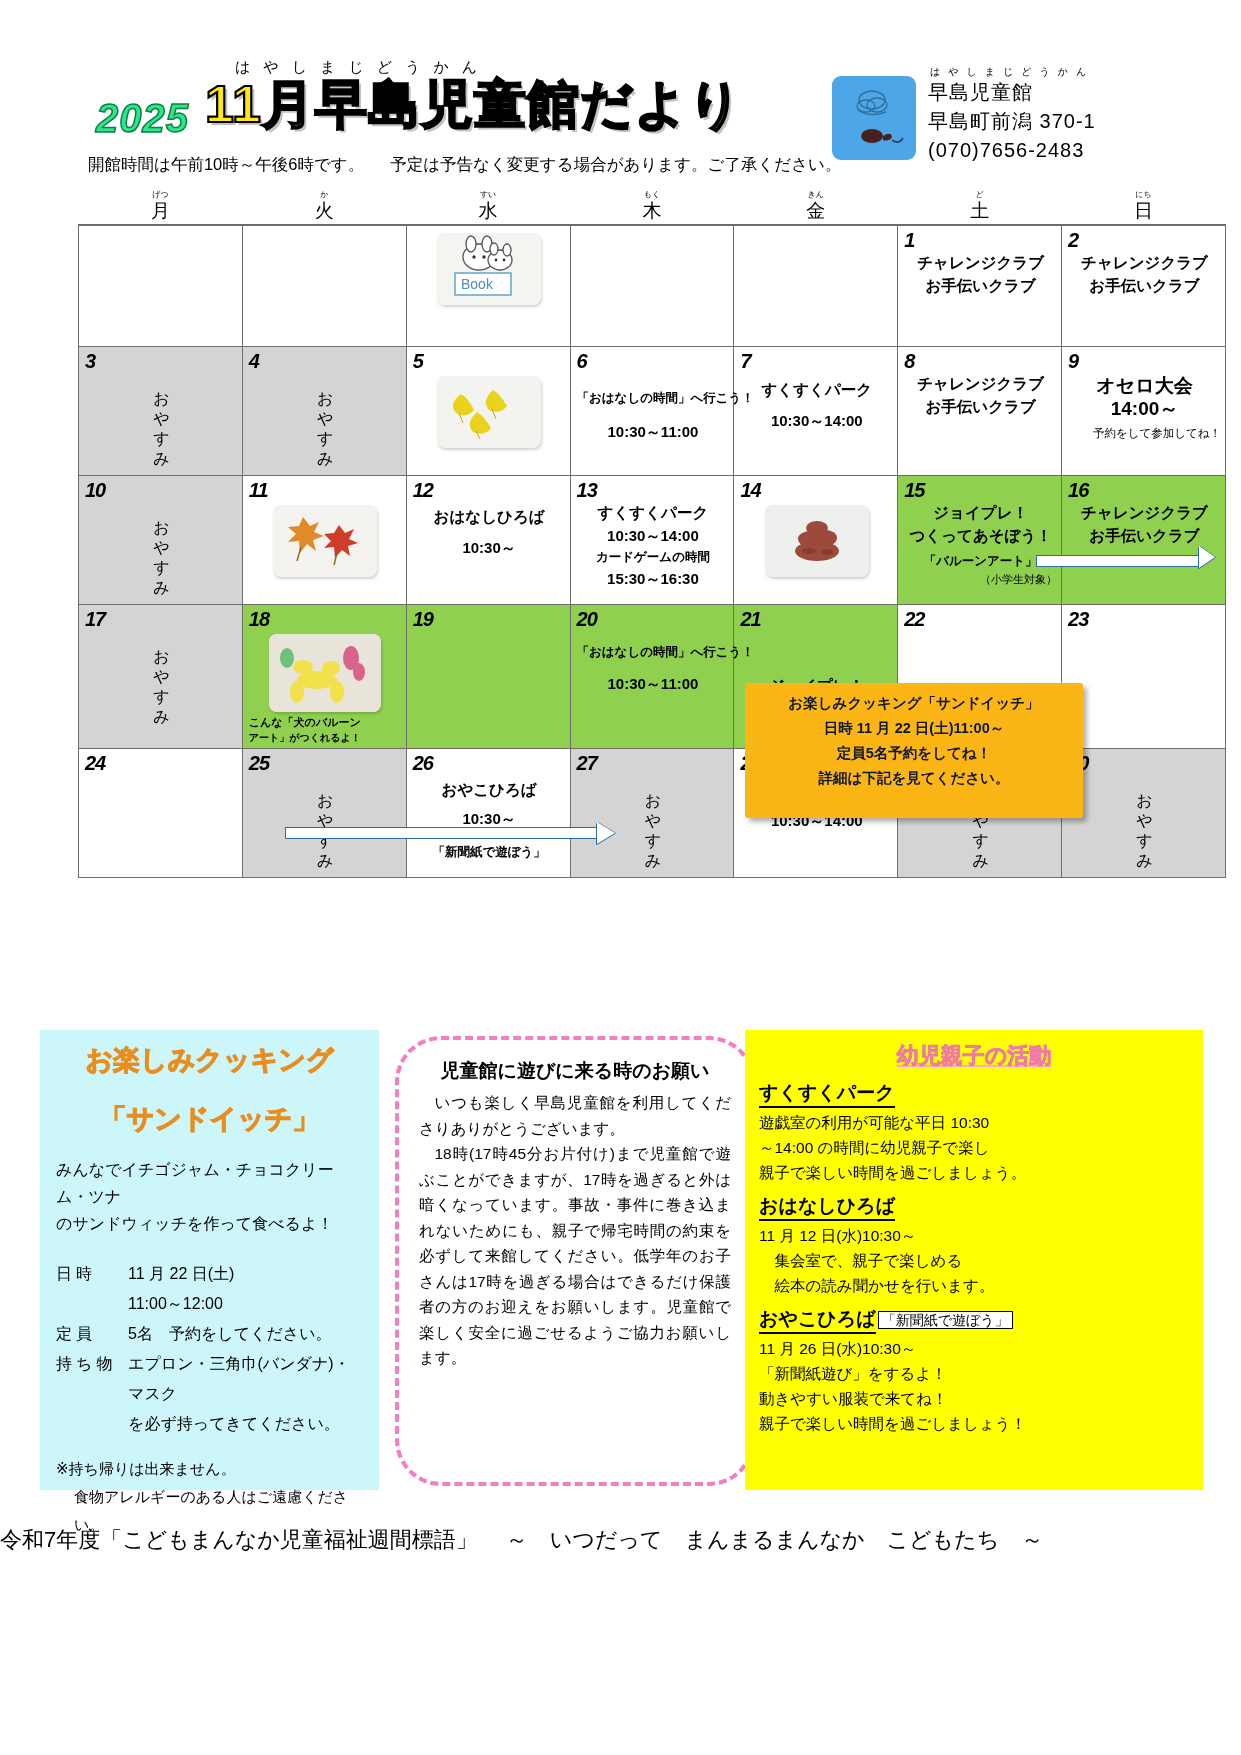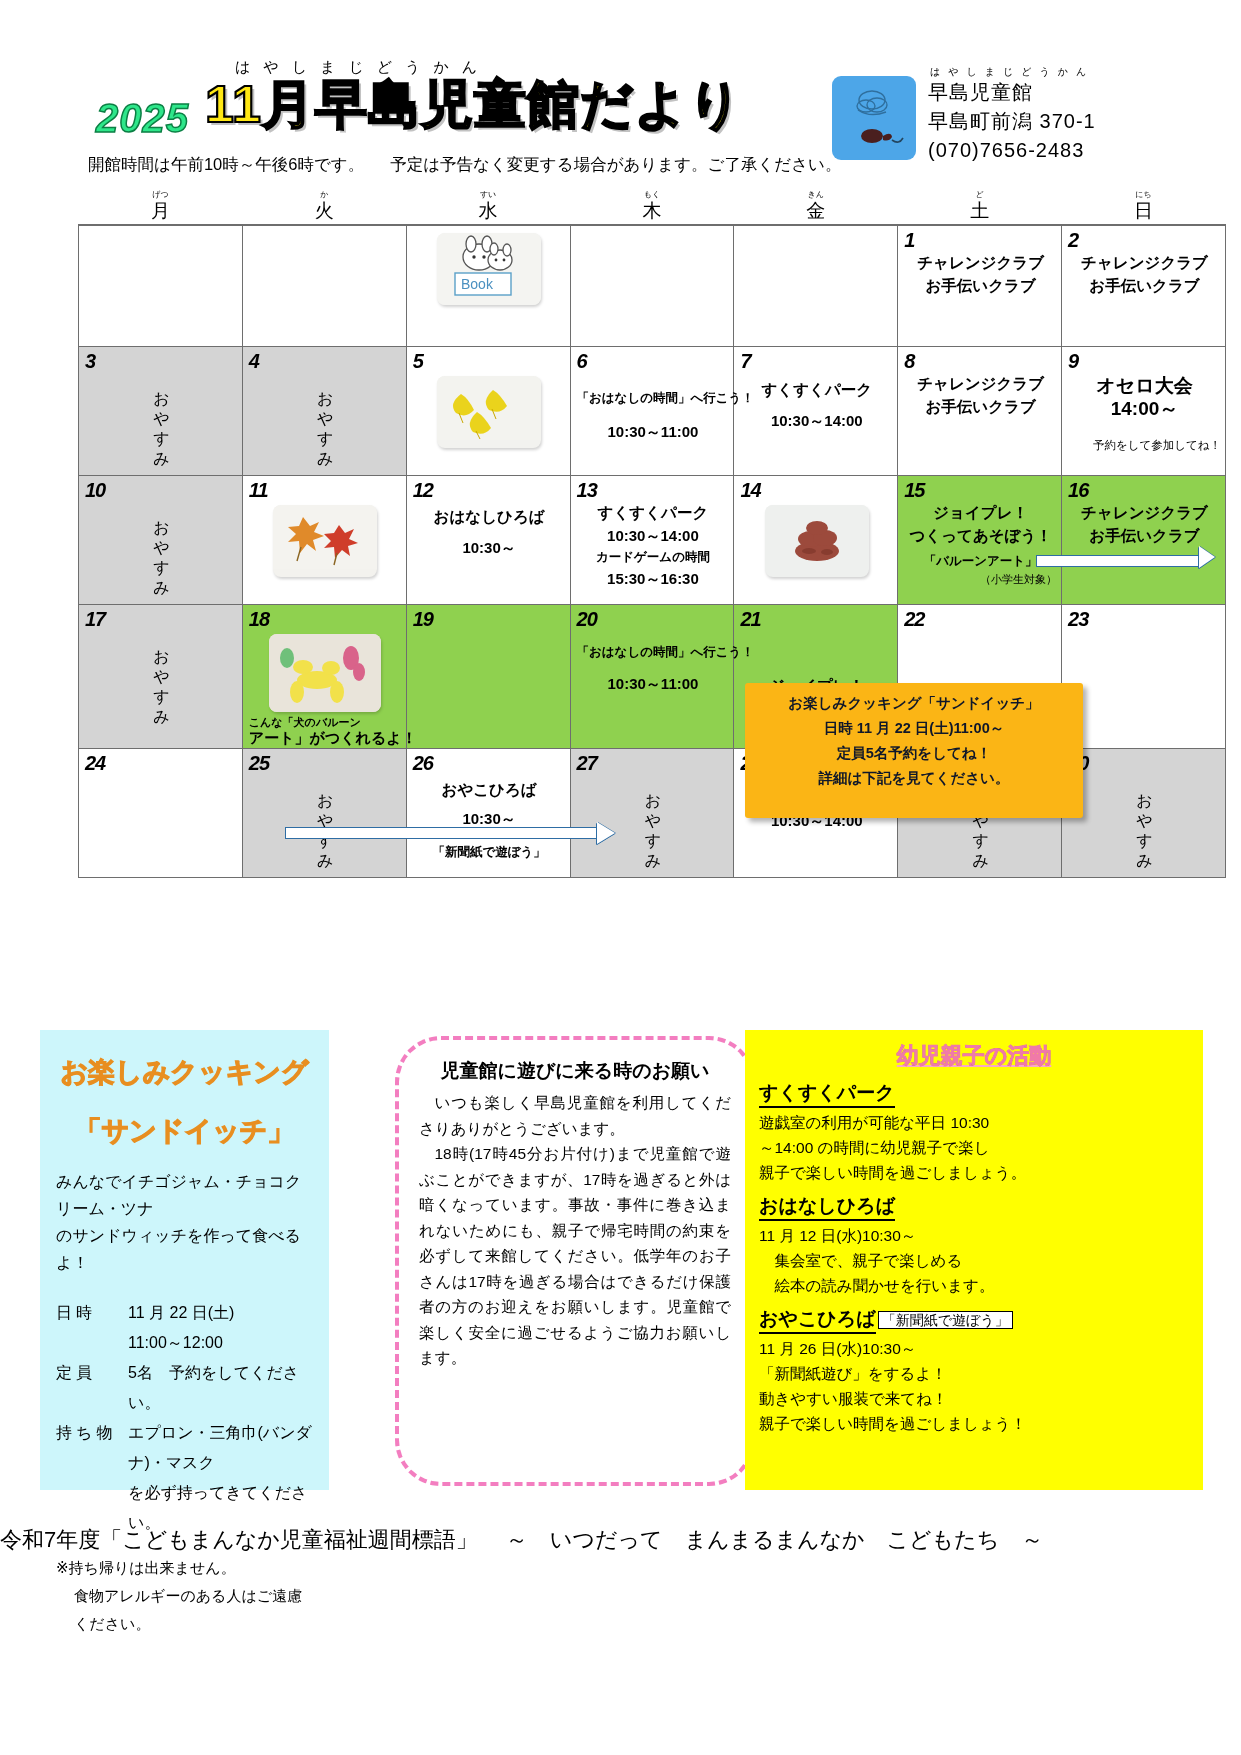--- a/index.html
+++ b/index.html
@@ -225,23 +225,23 @@
   .panels {
     position: absolute;
     left: 40px;
     top: 1030px;
     width: 1163px;
     height: 460px;
   }
   .panel { position: absolute; box-sizing: border-box; }
   .panel-cyan {
     left: 0; top: 0;
-    width: 289px; height: 460px;
+    width: 339px; height: 460px;
     background: #cdf6fb;
-    padding: 14px 16px;
+    padding: 2px 16px;
   }
   .cyan-title {
     text-align: center;
     font-size: 27px;
     font-weight: bold;
     color: #fbb515;
     -webkit-text-stroke: 1.2px #e88e20;
     letter-spacing: 0px;
     line-height: 56px;
   }
@@ -503,21 +503,21 @@
             <div class="daynum">8</div>
             <div class="ev">チャレンジクラブ</div>
             <div class="ev">お手伝いクラブ</div>
           </div>
         </td>
         <td class="white">
           <div class="cell">
             <div class="daynum">9</div>
             <div class="ev" style="font-size:19px;margin-top:2px">オセロ大会</div>
             <div class="ev" style="font-size:19px">14:00～</div>
-            <div class="ev right" style="margin-top:14px">予約をして参加してね！</div>
+            <div class="ev right" style="margin-top:2px">予約をして参加してね！</div>
           </div>
         </td>
       </tr>
 
       <tr>
         <td class="gray">
           <div class="cell">
             <div class="daynum">10</div>
             <span class="yasumi">おやすみ</span>
           </div>
@@ -619,21 +619,21 @@
                 <g fill="#d9638a">
                   <ellipse cx="82" cy="24" rx="8" ry="12"></ellipse>
                   <ellipse cx="90" cy="38" rx="6" ry="9"></ellipse>
                 </g>
                 <g fill="#6fc07a">
                   <ellipse cx="18" cy="24" rx="7" ry="10"></ellipse>
                 </g>
               </svg>
             </div>
             <div class="ev sm left" style="font-size:11px;line-height:16px;margin-top:2px">こんな「犬のバルーン</div>
-            <div class="ev sm left" style="font-size:15px;line-height:16px">アート」がつくれるよ！</div>
+            <div class="ev sm left" style="font-size:10px;line-height:16px">アート」がつくれるよ！</div>
           </div>
         </td>
         <td class="green">
           <div class="cell">
             <div class="daynum">19</div>
           </div>
         </td>
         <td class="green">
           <div class="cell">
             <div class="daynum">20</div>

